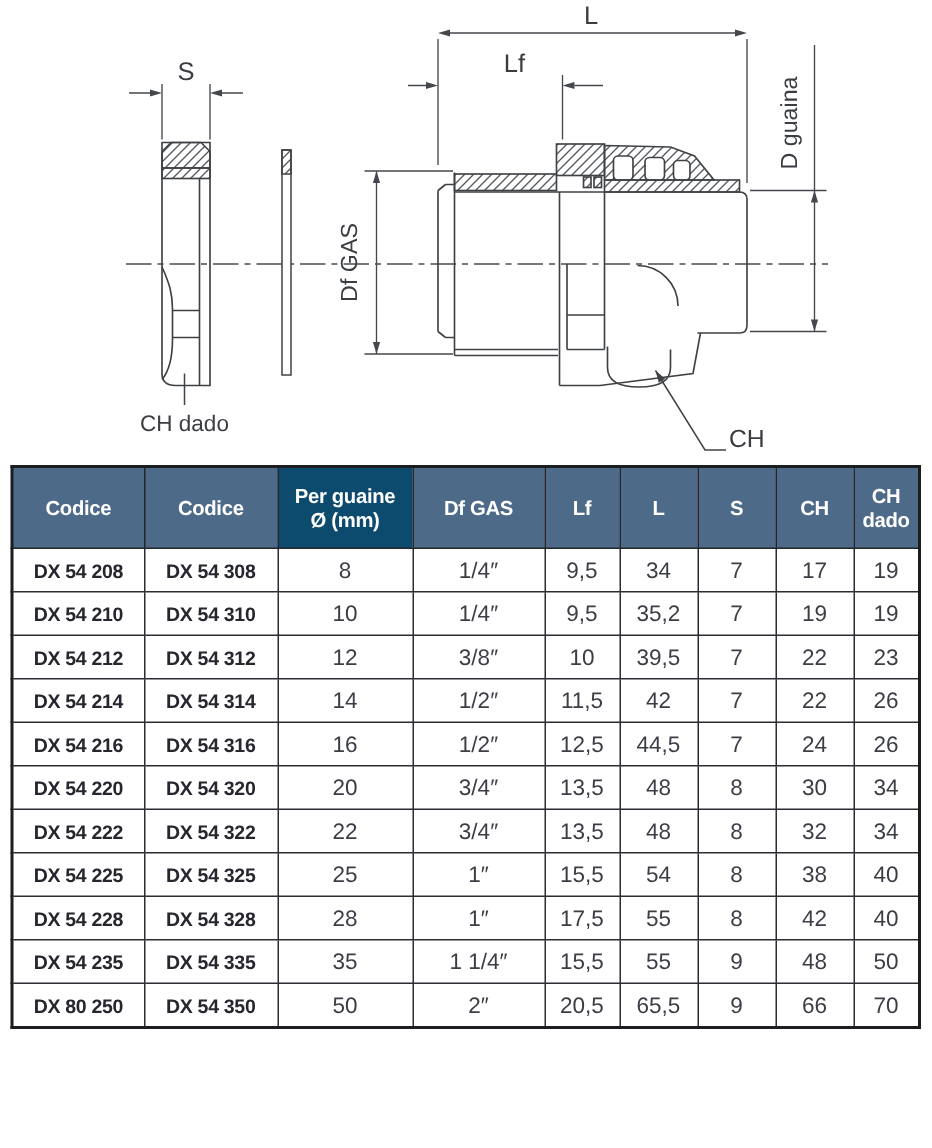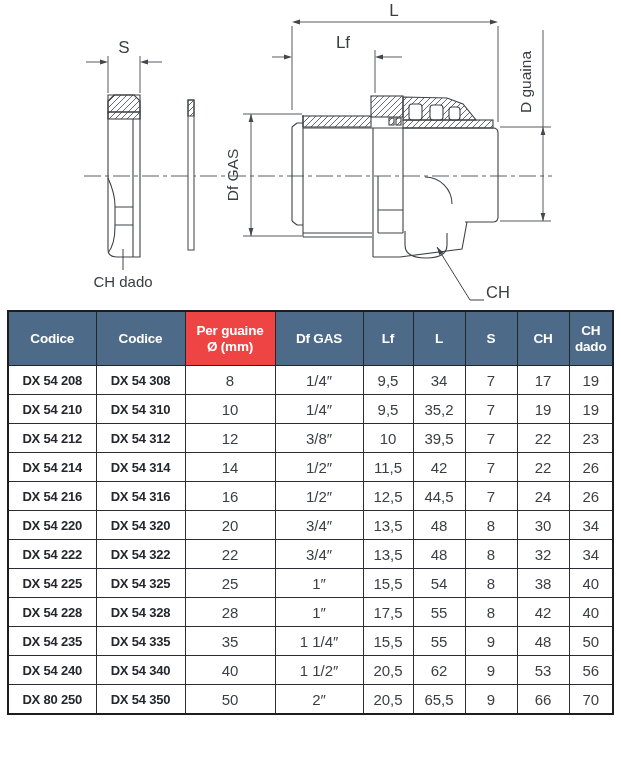--- a/index.html
+++ b/index.html
@@ -138,21 +138,21 @@
       <col style="width:50px">
       <col style="width:52px">
     <col style="width:52px">
       <col style="width:52px">
       <col style="width:44px">
   </colgroup>
   <thead>
     <tr>
         <th style="background: rgb(77, 107, 136); color: rgb(255, 255, 255);">Codice</th>
         <th style="background: rgb(77, 107, 136); color: rgb(255, 255, 255);">Codice</th>
-        <th style="background: #ef4444; color: rgb(255, 255, 255);">Per guaine<br>Ø (mm)</th>
+        <th style="background: #0c4a6e; color: rgb(255, 255, 255);">Per guaine<br>Ø (mm)</th>
         <th style="background: rgb(77, 107, 136); color: rgb(255, 255, 255);">Df GAS</th>
         <th style="background: rgb(77, 107, 136); color: rgb(255, 255, 255);">Lf</th>
         <th style="background: rgb(77, 107, 136); color: rgb(255, 255, 255);">L</th>
         <th style="background: rgb(77, 107, 136); color: rgb(255, 255, 255);">S</th>
         <th style="background: rgb(77, 107, 136); color: rgb(255, 255, 255);">CH</th>
         <th style="background: rgb(77, 107, 136); color: rgb(255, 255, 255);">CH<br>dado</th>
       </tr>
   </thead>
   <tbody>
       <tr>
@@ -259,31 +259,20 @@
         <td class="code">DX 54 335</td>
         <td class="val">35</td>
         <td class="val">1 1/4″</td>
         <td class="val">15,5</td>
         <td class="val">55</td>
         <td class="val">9</td>
         <td class="val">48</td>
         <td class="val">50</td>
       </tr>
       <tr>
-        <td class="code">DX 54 240</td>
-        <td class="code">DX 54 340</td>
-        <td class="val">40</td>
-        <td class="val">1 1/2″</td>
-        <td class="val">20,5</td>
-        <td class="val">62</td>
-        <td class="val">9</td>
-        <td class="val">53</td>
-        <td class="val">56</td>
-      </tr>
-      <tr>
         <td class="code">DX 80 250</td>
         <td class="code">DX 54 350</td>
         <td class="val">50</td>
         <td class="val">2″</td>
         <td class="val">20,5</td>
         <td class="val">65,5</td>
         <td class="val">9</td>
         <td class="val">66</td>
         <td class="val">70</td>
       </tr>

